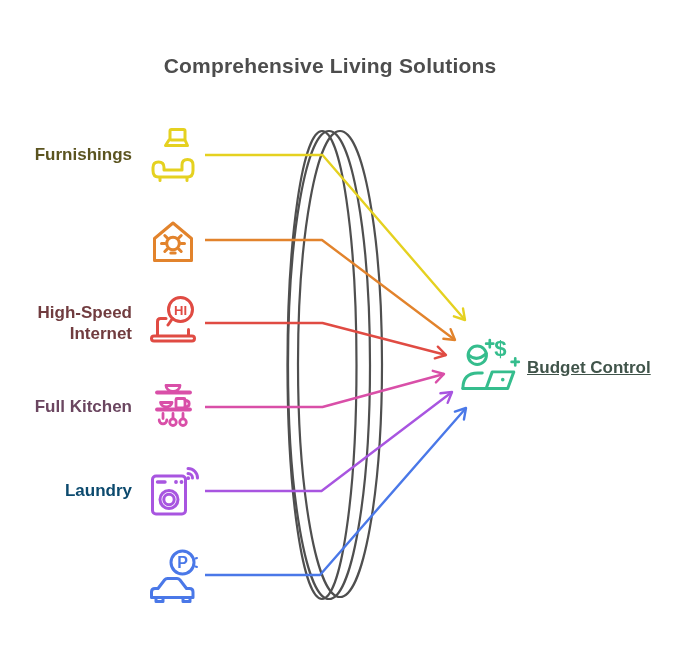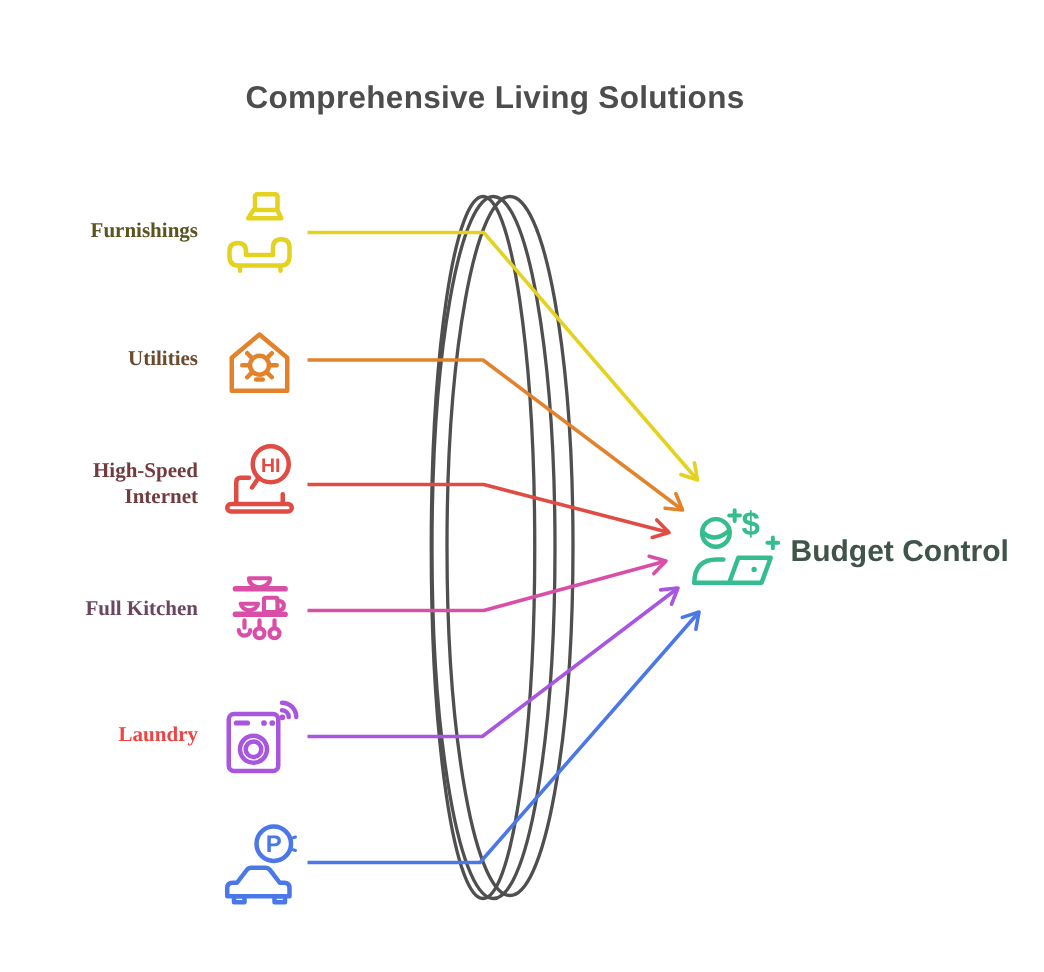--- a/index.html
+++ b/index.html
@@ -8,26 +8,26 @@
     font-family:"Liberation Sans","DejaVu Sans",sans-serif;
   }
   #connector-layer{position:absolute;left:0;top:0;width:696px;height:648px;}
   .diagram-title{
     position:absolute;left:0;top:54px;width:660px;text-align:center;
     font-size:21px;font-weight:700;letter-spacing:.2px;
   }
   .item-label{
     position:absolute;left:14px;width:118px;height:52px;
     display:flex;align-items:center;justify-content:flex-end;
-    text-align:right;font-size:14px;font-weight:600;line-height:1.25;font-family:Liberation Serif, serif;
+    text-align:right;font-size:17px;font-weight:600;line-height:1.25;
   }
   .item-icon{position:absolute;left:145px;width:56px;height:56px;}
   .target-label{
     position:absolute;left:527px;top:345px;width:168px;height:46px;
-    display:flex;align-items:center;font-size:20px;font-weight:600;
+    display:flex;align-items:center;font-size:17px;font-weight:600;text-decoration:underline;
   }
   .target-icon{position:absolute;left:459px;top:337px;width:62px;height:62px;}
   svg{display:block;overflow:visible;}
   svg text{font-family:"Liberation Sans","DejaVu Sans",sans-serif;}
 </style>
 </head>
 <body>
 
 <div id="canvas">
 
@@ -74,21 +74,20 @@
   <div class="item-label" style="top: 129px; color: rgb(91, 84, 32);">Furnishings</div>
   <svg class="item-icon" style="top:127px;" viewBox="0 0 56 56">
     <g fill="none" stroke-width="3" stroke-linecap="round" stroke-linejoin="round" stroke="#E5D120">
       <rect x="25" y="2.5" width="15" height="10.5" rx="1.5"></rect>
       <path d="M24,13 L20.5,18.5 H42.5 L40,13"></path>
       <path d="M13.5,50 q-5.5,0 -5.5,-6.5 v-3 q0,-5.5 5.5,-5.5 q5.5,0 5.5,5.5 v2.5 h18 v-5 q0,-5.5 5.5,-5.5 q5.5,0 5.5,5.5 v5.5 q0,6.5 -5.5,6.5 z"></path>
       <path d="M15,50.5 v3 M42,50.5 v3"></path>
     </g>
   </svg>
 
-  <div class="item-label" style="top: 214px; color: rgb(107, 74, 46);">Utilities</div>
   <svg class="item-icon" style="top:212px;" viewBox="0 0 56 56">
     <g fill="none" stroke-width="3" stroke-linecap="round" stroke-linejoin="round" stroke="#E2832C">
       <path d="M9.5,26.5 L28,11 L46.5,26.5 V48.5 H9.5 Z"></path>
       <circle cx="28" cy="31.5" r="6.3"></circle>
       <path d="M25.8,41 h4.4"></path>
       <path d="M16.5,31.5 h3.6 M35.9,31.5 h3.6 M19.8,23.5 l2.6,2.6 M33.6,26.1 l2.6,-2.6 M19.8,39.5 l2.6,-2.6 M33.6,36.9 l2.6,2.6"></path>
     </g>
   </svg>
 
   <div class="item-label" style="top: 297px; color: rgb(113, 60, 63); text-align: right;">High-Speed Internet</div>
@@ -112,21 +111,21 @@
       <path d="M15.5,23.5 h11.5 a5.8,5 0 0 1 -11.5,0"></path>
       <rect x="31" y="19.5" width="9" height="9.5" rx="1"></rect>
       <path d="M40,21.5 q4.2,0 4.2,3.2 q0,3.2 -4.2,3.2"></path>
       <path d="M18,34.5 v5 M28,34.5 v5 M38,34.5 v5"></path>
       <path d="M21.8,41 a3.8,3.8 0 1 1 -7.6,0"></path>
       <circle cx="28" cy="43.2" r="3.3"></circle>
       <circle cx="38" cy="43.2" r="3.3"></circle>
     </g>
   </svg>
 
-  <div class="item-label" style="top: 465px; color: #ef4444;">Laundry</div>
+  <div class="item-label" style="top: 465px; color: #0c4a6e;">Laundry</div>
   <svg class="item-icon" style="top:463px;" viewBox="0 0 56 56">
     <g fill="none" stroke-width="3" stroke-linecap="round" stroke-linejoin="round" stroke="#A855E0">
       <rect x="7.5" y="13" width="33" height="38" rx="3.5"></rect>
       <path d="M12.5,19 h7.5" stroke-width="3.4"></path>
       <path d="M31,19 h0.01 M36.5,19 h0.01" stroke-width="3.8"></path>
       <circle cx="24" cy="36.5" r="9"></circle>
       <circle cx="24" cy="36.5" r="5.2"></circle>
       <path d="M43,10.5 a4.5,4.5 0 0 1 4.5,4.5"></path>
       <path d="M43,5.5 a9.5,9.5 0 0 1 9.5,9.5"></path>
       <path d="M43.2,15.2 h0.01" stroke-width="3.8"></path>

